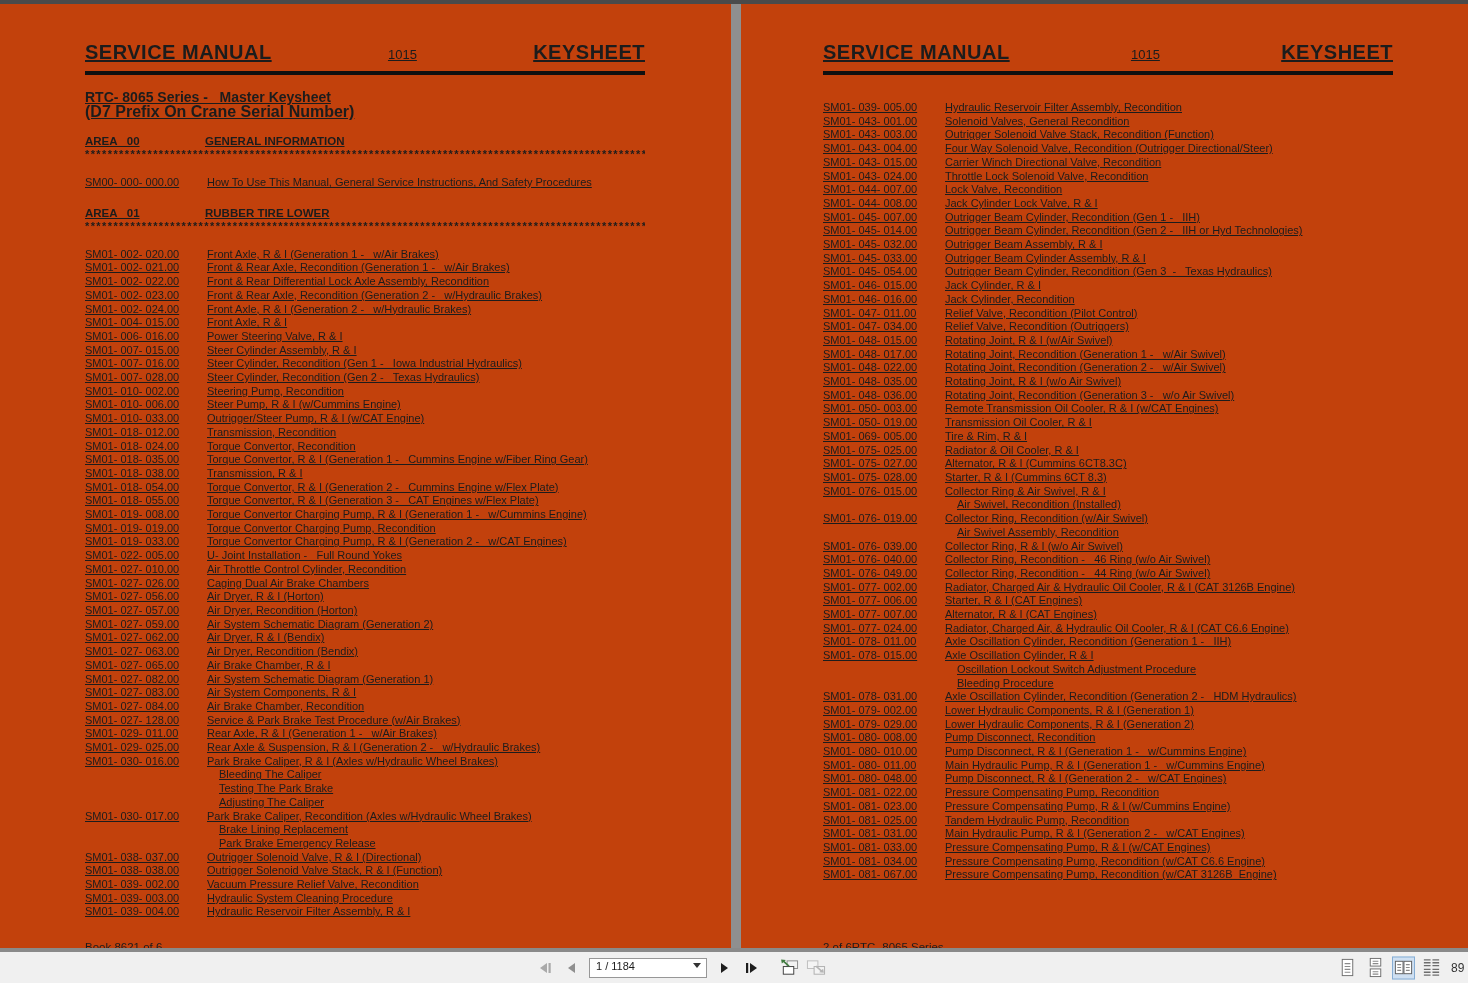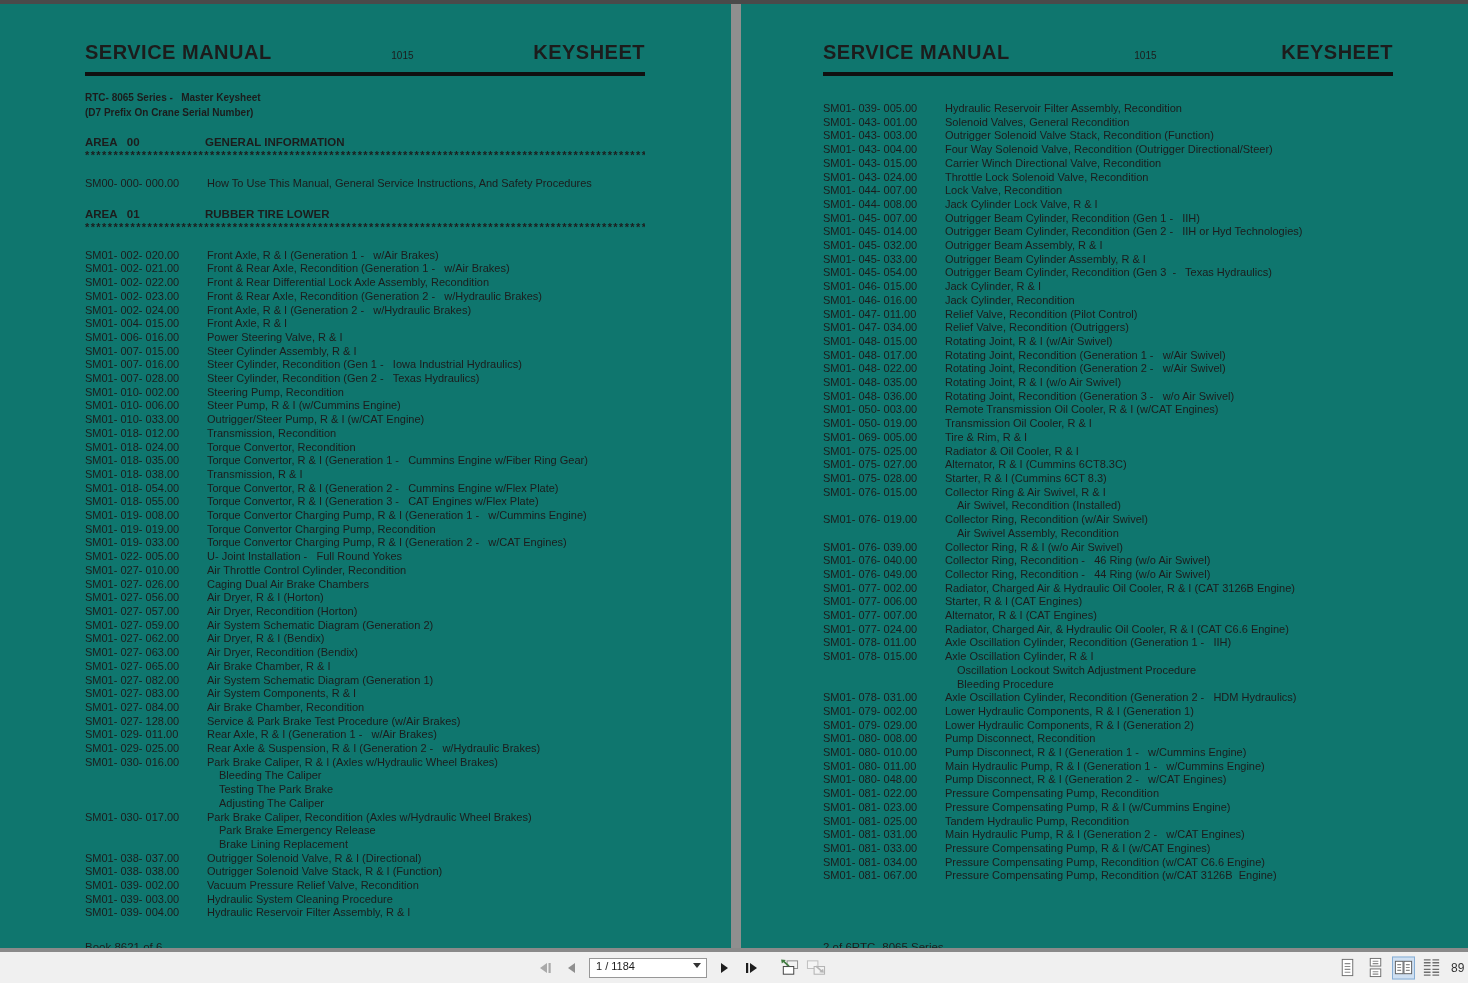--- a/index.html
+++ b/index.html
@@ -2,34 +2,34 @@
 <html><head>
 <meta charset="utf-8">
 <style>
   html,body{margin:0;padding:0;overflow:hidden;}
   body{
     width:1468px;height:983px;position:relative;background:#ffffff;
     font-family:"Liberation Sans",sans-serif;color:#1c1c1c;
   }
   .top-strip{position:absolute;top:0;left:0;width:1468px;height:4px;background:#4a4a4a;}
   .page-gap{position:absolute;top:4px;left:731px;width:10px;height:944px;background:#8f8f8f;}
-  .page{position:absolute;top:4px;height:976px;background:#0f766e;}
+  .page{position:absolute;top:4px;height:976px;background:#c2410c;text-decoration:underline;}
   .page.left{left:0;width:731px;}
   .page.right{left:741px;width:727px;}
   .content{position:relative;height:100%;}
   .page.left  .content{margin:0 86px 0 85px;}
   .page.right .content{margin:0 75px 0 82px;}
 
   .doc-header{display:flex;justify-content:space-between;align-items:baseline;
     padding-top:36px;padding-bottom:4px;border-bottom:4px solid #101010;}
   .h-title{font-size:20px;font-weight:bold;letter-spacing:.5px;line-height:24px;white-space:pre;}
-  .h-code{font-size:10px;line-height:24px;}
-
-  .doc-title{font-size:10px;font-weight:bold;margin-top:14px;line-height:16px;white-space:pre;}
-  .doc-sub{font-size:10px;font-weight:bold;line-height:13px;white-space:pre;}
+  .h-code{font-size:13px;line-height:24px;}
+
+  .doc-title{font-size:14px;font-weight:bold;margin-top:14px;line-height:16px;white-space:pre;}
+  .doc-sub{font-size:16px;font-weight:bold;line-height:13px;white-space:pre;}
 
   .area-row{display:flex;font-weight:bold;font-size:11.5px;line-height:13px;margin-top:17px;white-space:pre;}
   .area-row .area{flex:0 0 120px;}
   .stars{font-weight:bold;font-size:11px;letter-spacing:1.4px;line-height:9px;height:9px;
     overflow:hidden;margin-top:2px;white-space:nowrap;}
   .rows{margin-top:17px;}
   .page.right .rows{margin-top:26px;}
   .row{display:flex;font-size:11px;line-height:13.7px;white-space:pre;}
   .row .code{flex:0 0 122px;}
   .row .desc{flex:1 1 auto;overflow:hidden;}
@@ -114,22 +114,22 @@
           <div class="row"><span class="code">SM01- 027- 083.00</span><span class="desc">Air System Components, R &amp; I</span></div>
           <div class="row"><span class="code">SM01- 027- 084.00</span><span class="desc">Air Brake Chamber, Recondition</span></div>
           <div class="row"><span class="code">SM01- 027- 128.00</span><span class="desc">Service &amp; Park Brake Test Procedure (w/Air Brakes)</span></div>
           <div class="row"><span class="code">SM01- 029- 011.00</span><span class="desc">Rear Axle, R &amp; I (Generation 1 -   w/Air Brakes)</span></div>
           <div class="row"><span class="code">SM01- 029- 025.00</span><span class="desc">Rear Axle &amp; Suspension, R &amp; I (Generation 2 -   w/Hydraulic Brakes)</span></div>
           <div class="row"><span class="code">SM01- 030- 016.00</span><span class="desc">Park Brake Caliper, R &amp; I (Axles w/Hydraulic Wheel Brakes)</span></div>
           <div class="row"><span class="code"></span><span class="desc sub">Bleeding The Caliper</span></div>
           <div class="row"><span class="code"></span><span class="desc sub">Testing The Park Brake</span></div>
           <div class="row"><span class="code"></span><span class="desc sub">Adjusting The Caliper</span></div>
           <div class="row"><span class="code">SM01- 030- 017.00</span><span class="desc">Park Brake Caliper, Recondition (Axles w/Hydraulic Wheel Brakes)</span></div>
+          <div class="row"><span class="code"></span><span class="desc sub">Brake Lining Replacement</span></div>
           <div class="row"><span class="code"></span><span class="desc sub">Park Brake Emergency Release</span></div>
-          <div class="row"><span class="code"></span><span class="desc sub">Brake Lining Replacement</span></div>
           <div class="row"><span class="code">SM01- 038- 037.00</span><span class="desc">Outrigger Solenoid Valve, R &amp; I (Directional)</span></div>
           <div class="row"><span class="code">SM01- 038- 038.00</span><span class="desc">Outrigger Solenoid Valve Stack, R &amp; I (Function)</span></div>
           <div class="row"><span class="code">SM01- 039- 002.00</span><span class="desc">Vacuum Pressure Relief Valve, Recondition</span></div>
           <div class="row"><span class="code">SM01- 039- 003.00</span><span class="desc">Hydraulic System Cleaning Procedure</span></div>
           <div class="row"><span class="code">SM01- 039- 004.00</span><span class="desc">Hydraulic Reservoir Filter Assembly, R &amp; I</span></div>
         </div>
       </div>
     <div class="page-footer">
       <span>Book 862</span>
       <span>1 of 6</span>

